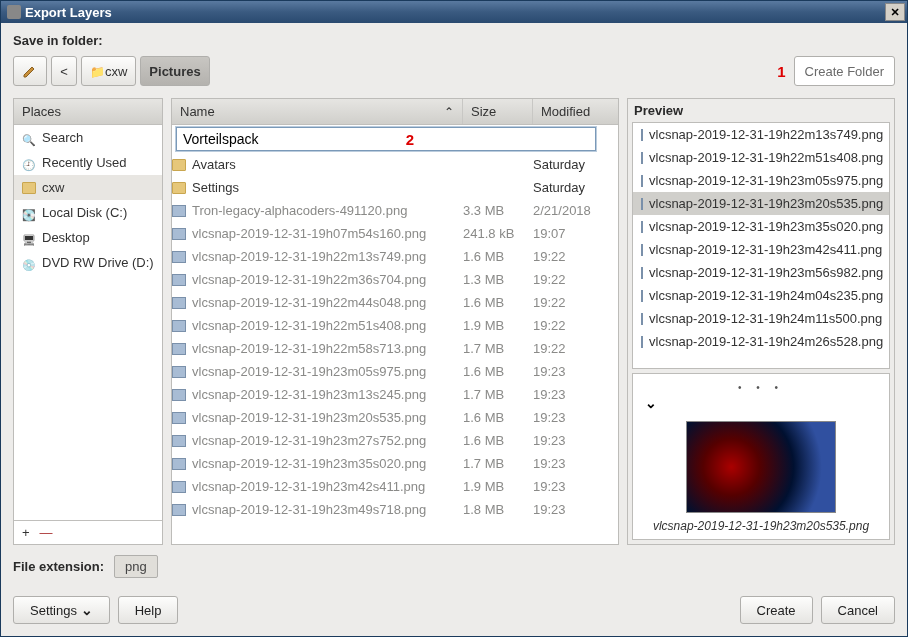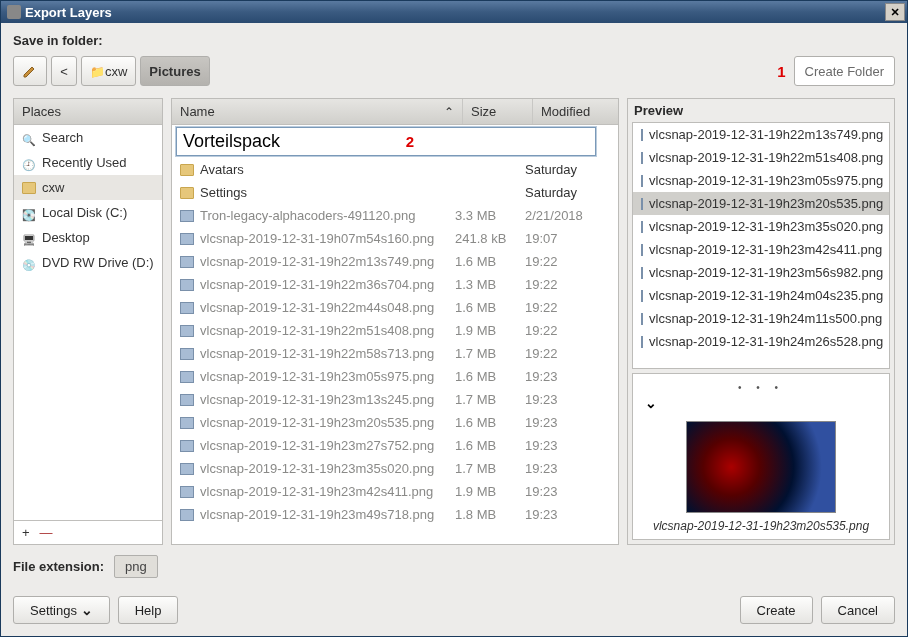--- a/index.html
+++ b/index.html
@@ -42,24 +42,24 @@
 .i-dvd::before{content:"💿"; font-size:11px;}
 
 .files { flex:1; }
 .files-head { display:flex; background: linear-gradient(to bottom,#e6e5e2,#d0cfcb); border-bottom:1px solid #c0bfbc;}
 .fh { padding:5px 8px; color:#333; border-right:1px solid #c8c7c4;}
 .fh.name { flex:1; display:flex; align-items:center; justify-content:space-between;}
 .fh.size { width:70px; }
 .fh.mod { width:85px; border-right:none;}
 .files-body { flex:1; overflow:auto; background:#fff;}
 .rename-row { display:flex; align-items:center; padding:2px 4px;}
-.rename-row input { flex:1; border:1px solid #7a99b8; padding:3px 6px; background:#fff; font-size:18px; outline:1px solid #bcd;}
+.rename-row input { flex:1; border:1px solid #7a99b8; padding:3px 6px; background:#fff; font-size:14px; outline:1px solid #bcd;}
 .rename-row input::placeholder{color:#333;}
 .red2 { color:#d00; font-weight:bold; font-size:15px; margin-left:10px; position:relative; left:-200px;}
-.frow { display:flex; padding:4px 8px; align-items:center; color:#333;}
+.frow { display:flex; padding:4px 0; align-items:center; color:#333;}
 .frow.dim { color:#8a8a88; }
 .frow .fname { flex:1; display:flex; align-items:center; gap:6px; overflow:hidden; white-space:nowrap;}
 .frow .fsize { width:70px; }
 .frow .fmod { width:85px;}
 .file-icon { width:14px; height:12px; display:inline-block; }
 .fi-folder { background:#e6c77a; border:1px solid #c9a64f; border-radius:1px;}
 .fi-img { background:#a8bcd4; border:1px solid #7a90aa;}
 
 .preview { width:268px; border:1px solid #bdbcb9; display:flex; flex-direction:column; background:#edecea;}
 .preview-head { font-weight:bold; padding:4px 6px; color:#2a2a2a;}

